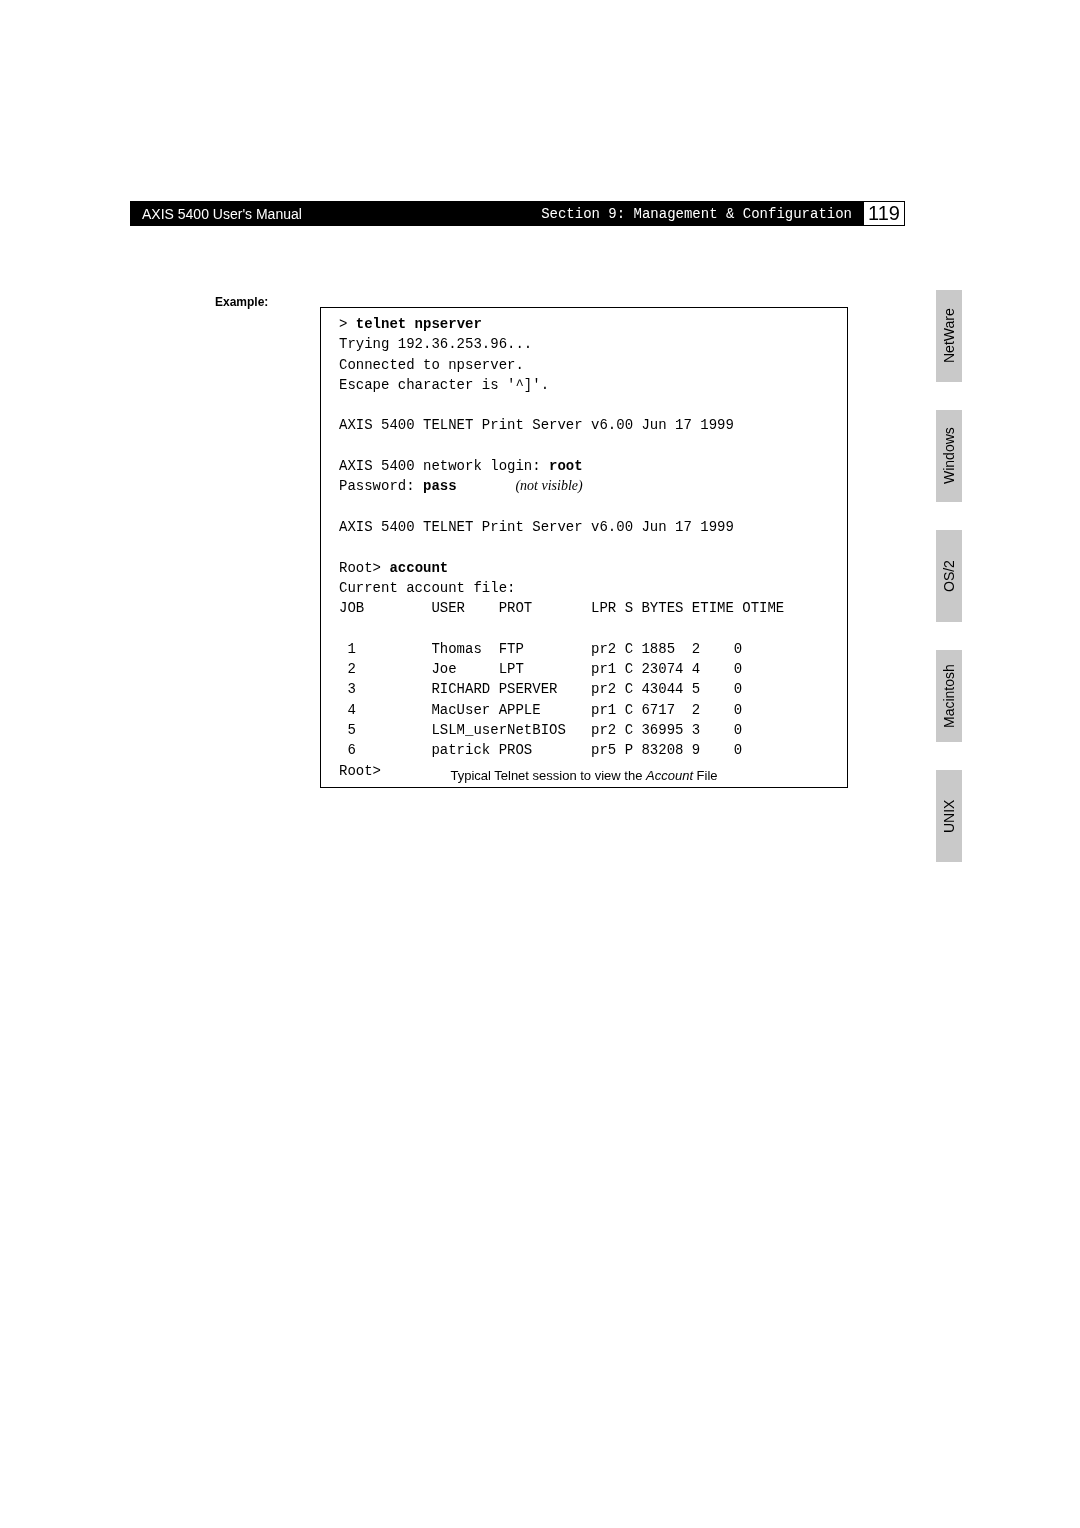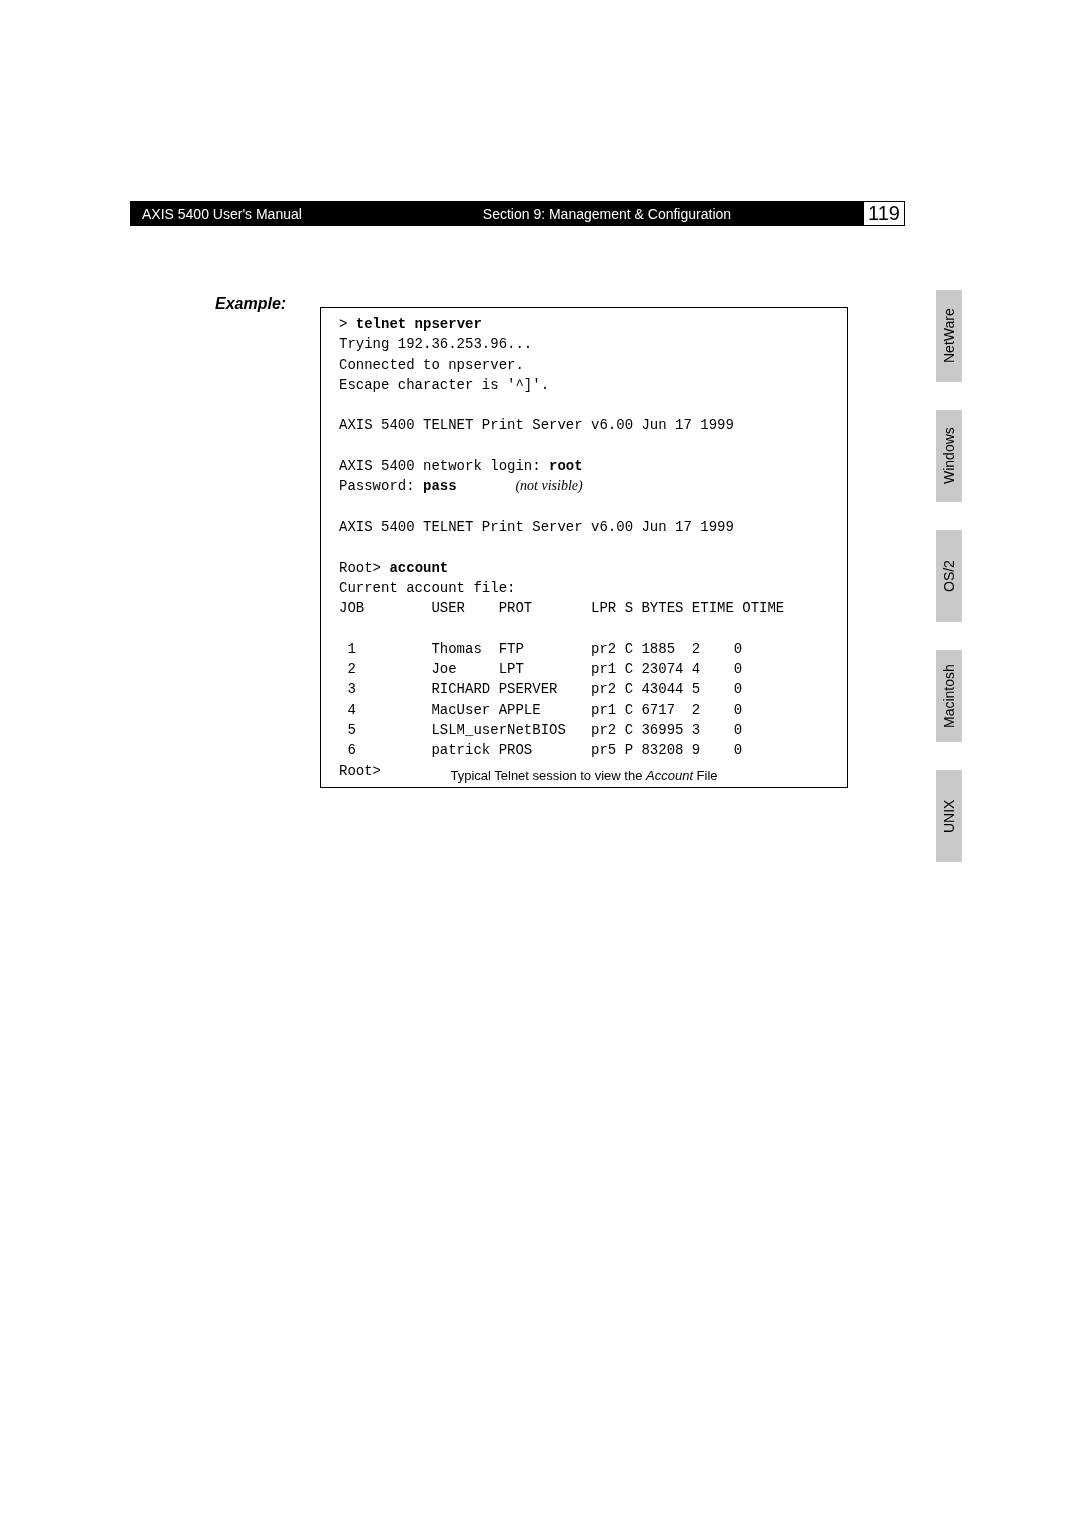--- a/index.html
+++ b/index.html
@@ -21,39 +21,38 @@
     .header-black {
       flex: 1;
       background: #000;
       display: flex;
       align-items: center;
       padding: 4px 12px;
       color: #fff;
       font-size: 14px;
     }
     .header-left { flex: 0 0 auto; padding-right: 60px; }
-    .header-right { text-align: center; flex: 1; }
+    .header-right { text-align: right; flex: 1; font-family: Liberation Mono, monospace; }
     .page-num-box {
       width: 41px;
       background: #fff;
       color: #000;
       display: flex;
       align-items: center;
       justify-content: center;
       font-size: 20px;
       border: 1px solid #000;
       border-left: none;
     }
     .example-label {
       position: absolute;
       top: 295px;
       left: 215px;
       font-weight: bold;
-      font-size: 16px;
-      font-style: italic;
+      font-size: 12px;
     }
     .terminal-box {
       position: absolute;
       top: 307px;
       left: 320px;
       width: 528px;
       border: 1px solid #000;
       padding: 6px 18px;
       font-family: "Courier New", Courier, monospace;
       font-size: 14px;

